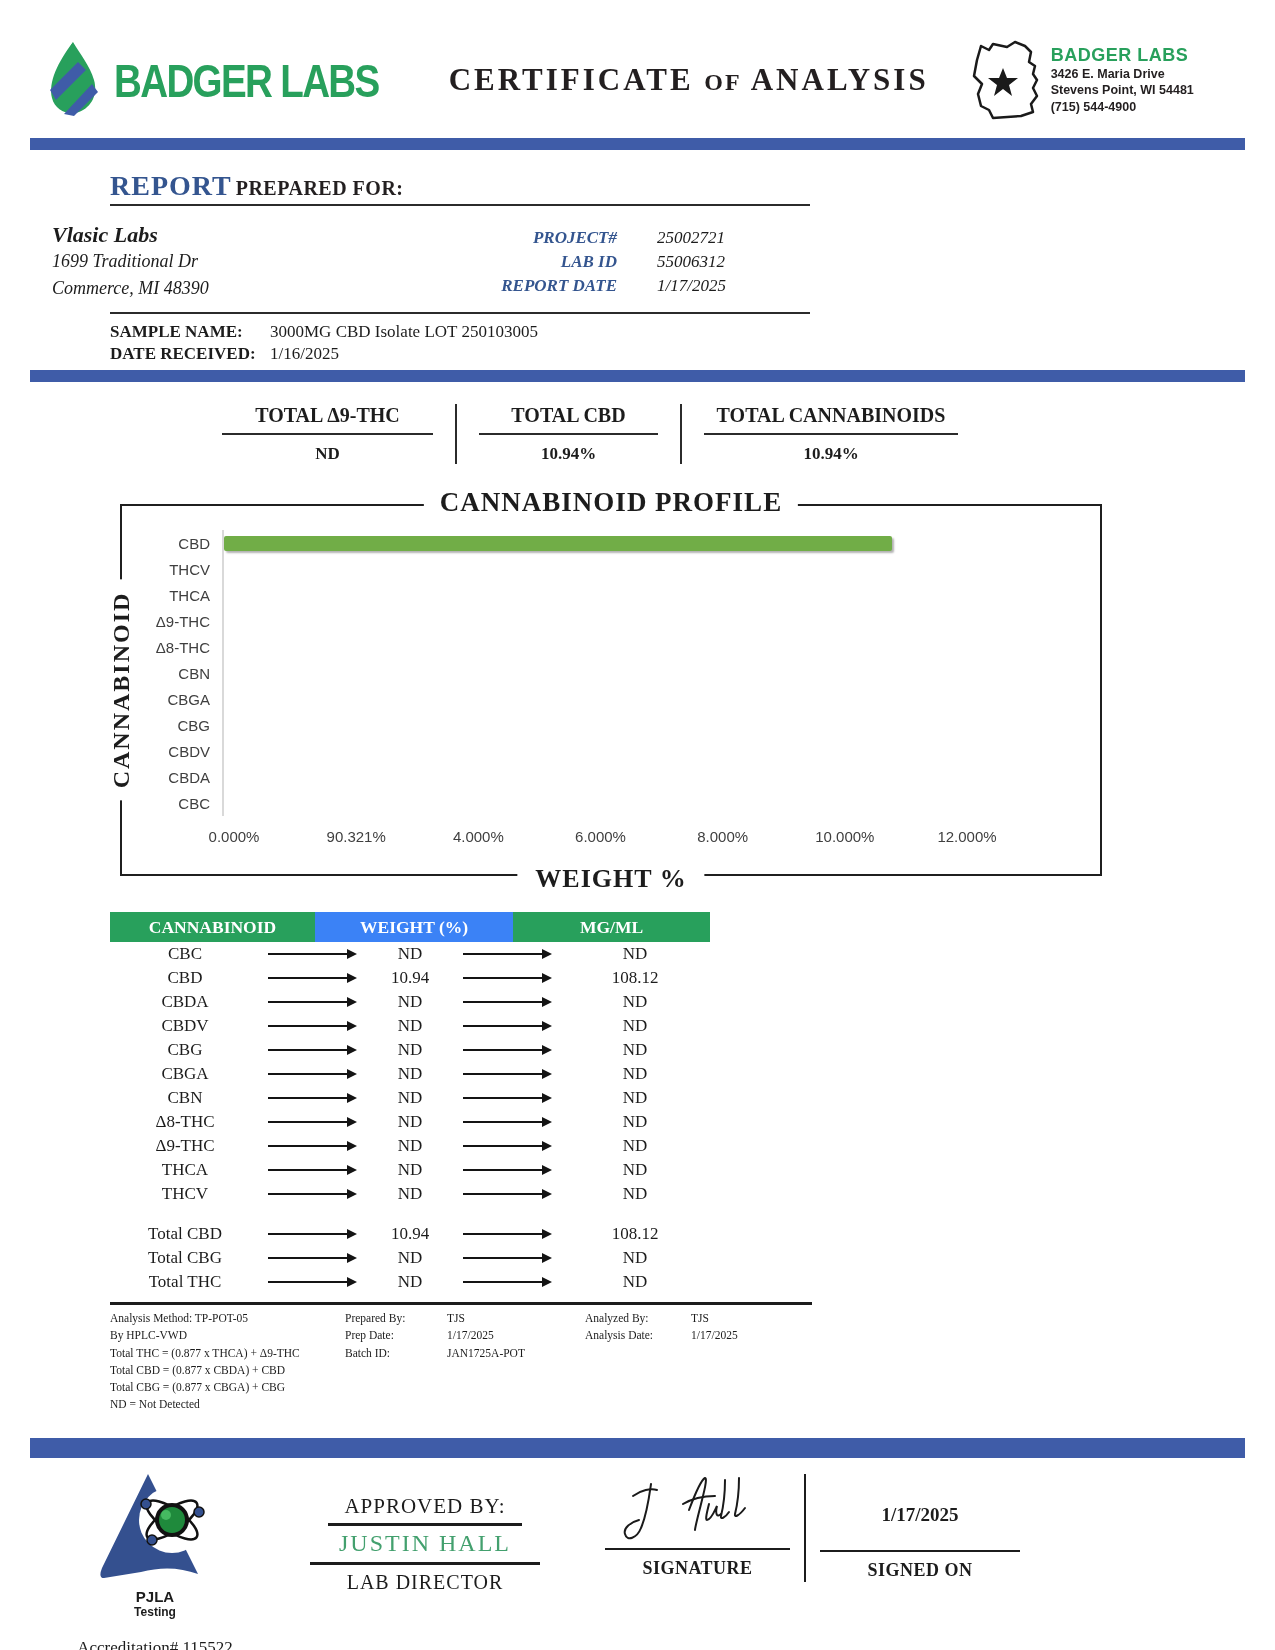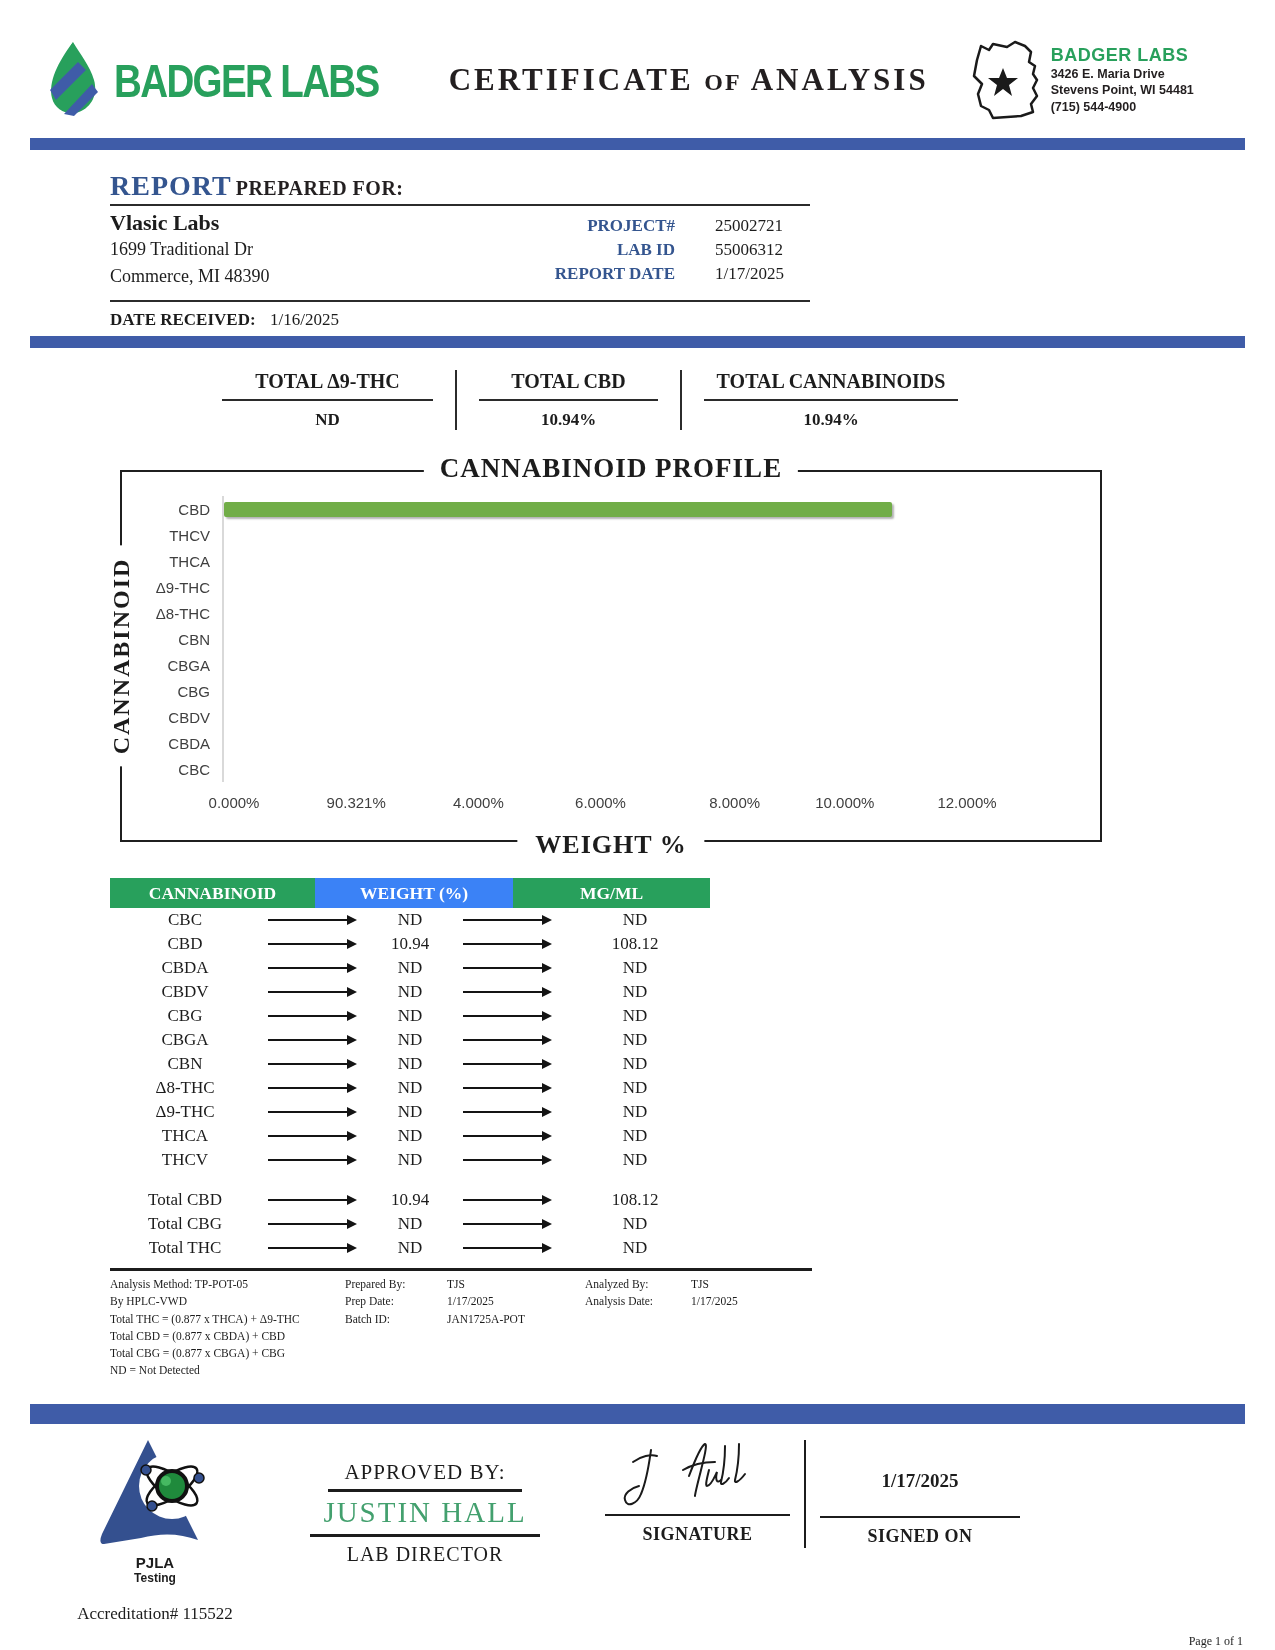--- a/index.html
+++ b/index.html
@@ -26,21 +26,21 @@
   .lab-text { font-family: "Liberation Sans", sans-serif; }
   .lab-name { color: #28a05c; font-weight: 700; font-size: 18px; letter-spacing: .5px; }
   .lab-addr { font-size: 12.5px; font-weight: 700; color: #231f20; line-height: 1.3; }
   .bar-blue { height: 12px; background: #3f5ca8; margin: 6px 30px 0; }
   .bar-blue.thick { height: 20px; margin-top: 24px; }
   
   .report-heading { margin: 20px 0 2px 80px; padding-left: 30px; }
   .rh-primary { color: #34558f; font-weight: 700; font-size: 28px; letter-spacing: 1px; }
   .rh-secondary { color: #231f20; font-weight: 700; font-size: 20px; letter-spacing: .5px; }
   .h-rule { margin-left: 110px; width: 700px; border-top: 2px solid #2b2b2b; }
-  .report-cols { display: flex; justify-content: space-between; margin-left: 110px; width: 700px; padding: 4px 0 10px; }
+  .report-cols { display: flex; justify-content: space-between; margin-left: 52px; width: 700px; padding: 16px 0 10px; font-style: italic; }
   .client-name { font-weight: 700; font-size: 22px; }
   .client-line { font-size: 18px; line-height: 1.5; }
   .meta-box { padding-top: 2px; }
   .meta-row { display: flex; justify-content: flex-end; font-size: 17px; margin: 4px 0; gap: 26px; }
   .meta-label { color: #34558f; font-weight: 700; text-align: right; }
   .meta-value { width: 95px; text-align: left; margin-left: 14px; }
   .sample-block { margin: 8px 0 0 110px; font-size: 17px; }
   .sample-row { display: flex; margin: 2px 0; }
   .s-label { font-weight: 700; width: 160px; }
   
@@ -86,21 +86,21 @@
   .m-grid.g2 { margin-left: 0; width: 240px; }
   .m-grid.g3 { grid-template-columns: 96px 90px; }
   
   .approval { display: flex; align-items: flex-start; padding: 12px 30px 0 70px; }
   .pjla { width: 170px; text-align: center; font-family: "Liberation Sans", sans-serif; }
   .pjla-name { font-weight: 700; font-size: 15px; margin-top: 2px; }
   .pjla-prog { font-weight: 700; font-size: 12px; }
   .pjla-acc { font-size: 17px; margin-top: 19px; font-family: "Liberation Serif", serif; }
   .approved { margin-left: 70px; width: 230px; text-align: center; padding-top: 24px; }
   .appr-label { font-size: 21px; letter-spacing: 1px; border-bottom: 3px solid #1c1c1c; padding-bottom: 4px; margin: 0 18px; }
-  .appr-name { color: #43a06e; font-size: 29px; letter-spacing: 2px; border-bottom: 3px solid #1c1c1c; padding: 4px 0 5px; }
+  .appr-name { color: #43a06e; font-size: 24px; letter-spacing: 2px; border-bottom: 3px solid #1c1c1c; padding: 4px 0 5px; }
   .appr-title { font-size: 20px; letter-spacing: 1px; margin-top: 6px; }
   .sig-block { margin-left: 65px; width: 185px; text-align: center; }
   .sig-img { height: 78px; display: block; margin: 0 auto; }
   .sig-line { border-top: 2.5px solid #1c1c1c; }
   .sig-label { font-weight: 700; font-size: 18px; letter-spacing: .5px; margin-top: 8px; }
   .v-div { width: 2px; background: #1c1c1c; height: 108px; margin: 4px 14px 0; }
   .signed-block { width: 200px; text-align: center; }
   .signed-date { font-weight: 700; font-size: 19px; padding: 34px 0 24px; }
   .page-num { text-align: right; padding-right: 32px; font-size: 12px; margin-top: 10px; }
 </style>
@@ -165,20 +165,24 @@
         </div>
         <div class="meta-row">
           <span class="meta-label">REPORT DATE</span>
           <span class="meta-value">1/17/2025</span>
         </div>
       </div>
   </div>
   <div class="h-rule"></div>
   <div class="sample-block">
     <div class="sample-row">
+      <span class="s-label">SAMPLE NAME:</span>
+      <span>3000MG CBD Isolate LOT 250103005</span>
+    </div>
+    <div class="sample-row">
       <span class="s-label">DATE RECEIVED:</span>
       <span>1/16/2025</span>
     </div>
   </div>
   <div class="bar-blue"></div>
 
   <div class="summary">
       <div class="sum-col">
         <div class="sum-label">TOTAL Δ9-THC</div>
         <div class="sum-value">ND</div>
@@ -243,21 +247,21 @@
         <div class="chart-row">
           <div class="chart-cat">CBC</div>
           <div class="chart-track"></div>
         </div>
       </div>
     <div class="chart-ticks">
         <span class="chart-tick" style="left: 0%;">0.000%</span>
         <span class="chart-tick" style="left: 16.6667%;">90.321%</span>
         <span class="chart-tick" style="left: 33.3333%;">4.000%</span>
         <span class="chart-tick" style="left: 50%;">6.000%</span>
-        <span class="chart-tick" style="left: 66.6667%; margin-left: 12px;">8.000%</span>
+        <span class="chart-tick" style="left: 66.6667%;">8.000%</span>
         <span class="chart-tick" style="left: 83.3333%;">10.000%</span>
         <span class="chart-tick" style="left: 100%;">12.000%</span>
       </div>
   </div>
 
   <div class="results">
     <div class="rt-header">
         <div class="rt-h c1">CANNABINOID</div>
         <div class="rt-h c2">WEIGHT (%)</div>
         <div class="rt-h c3">MG/ML</div>

